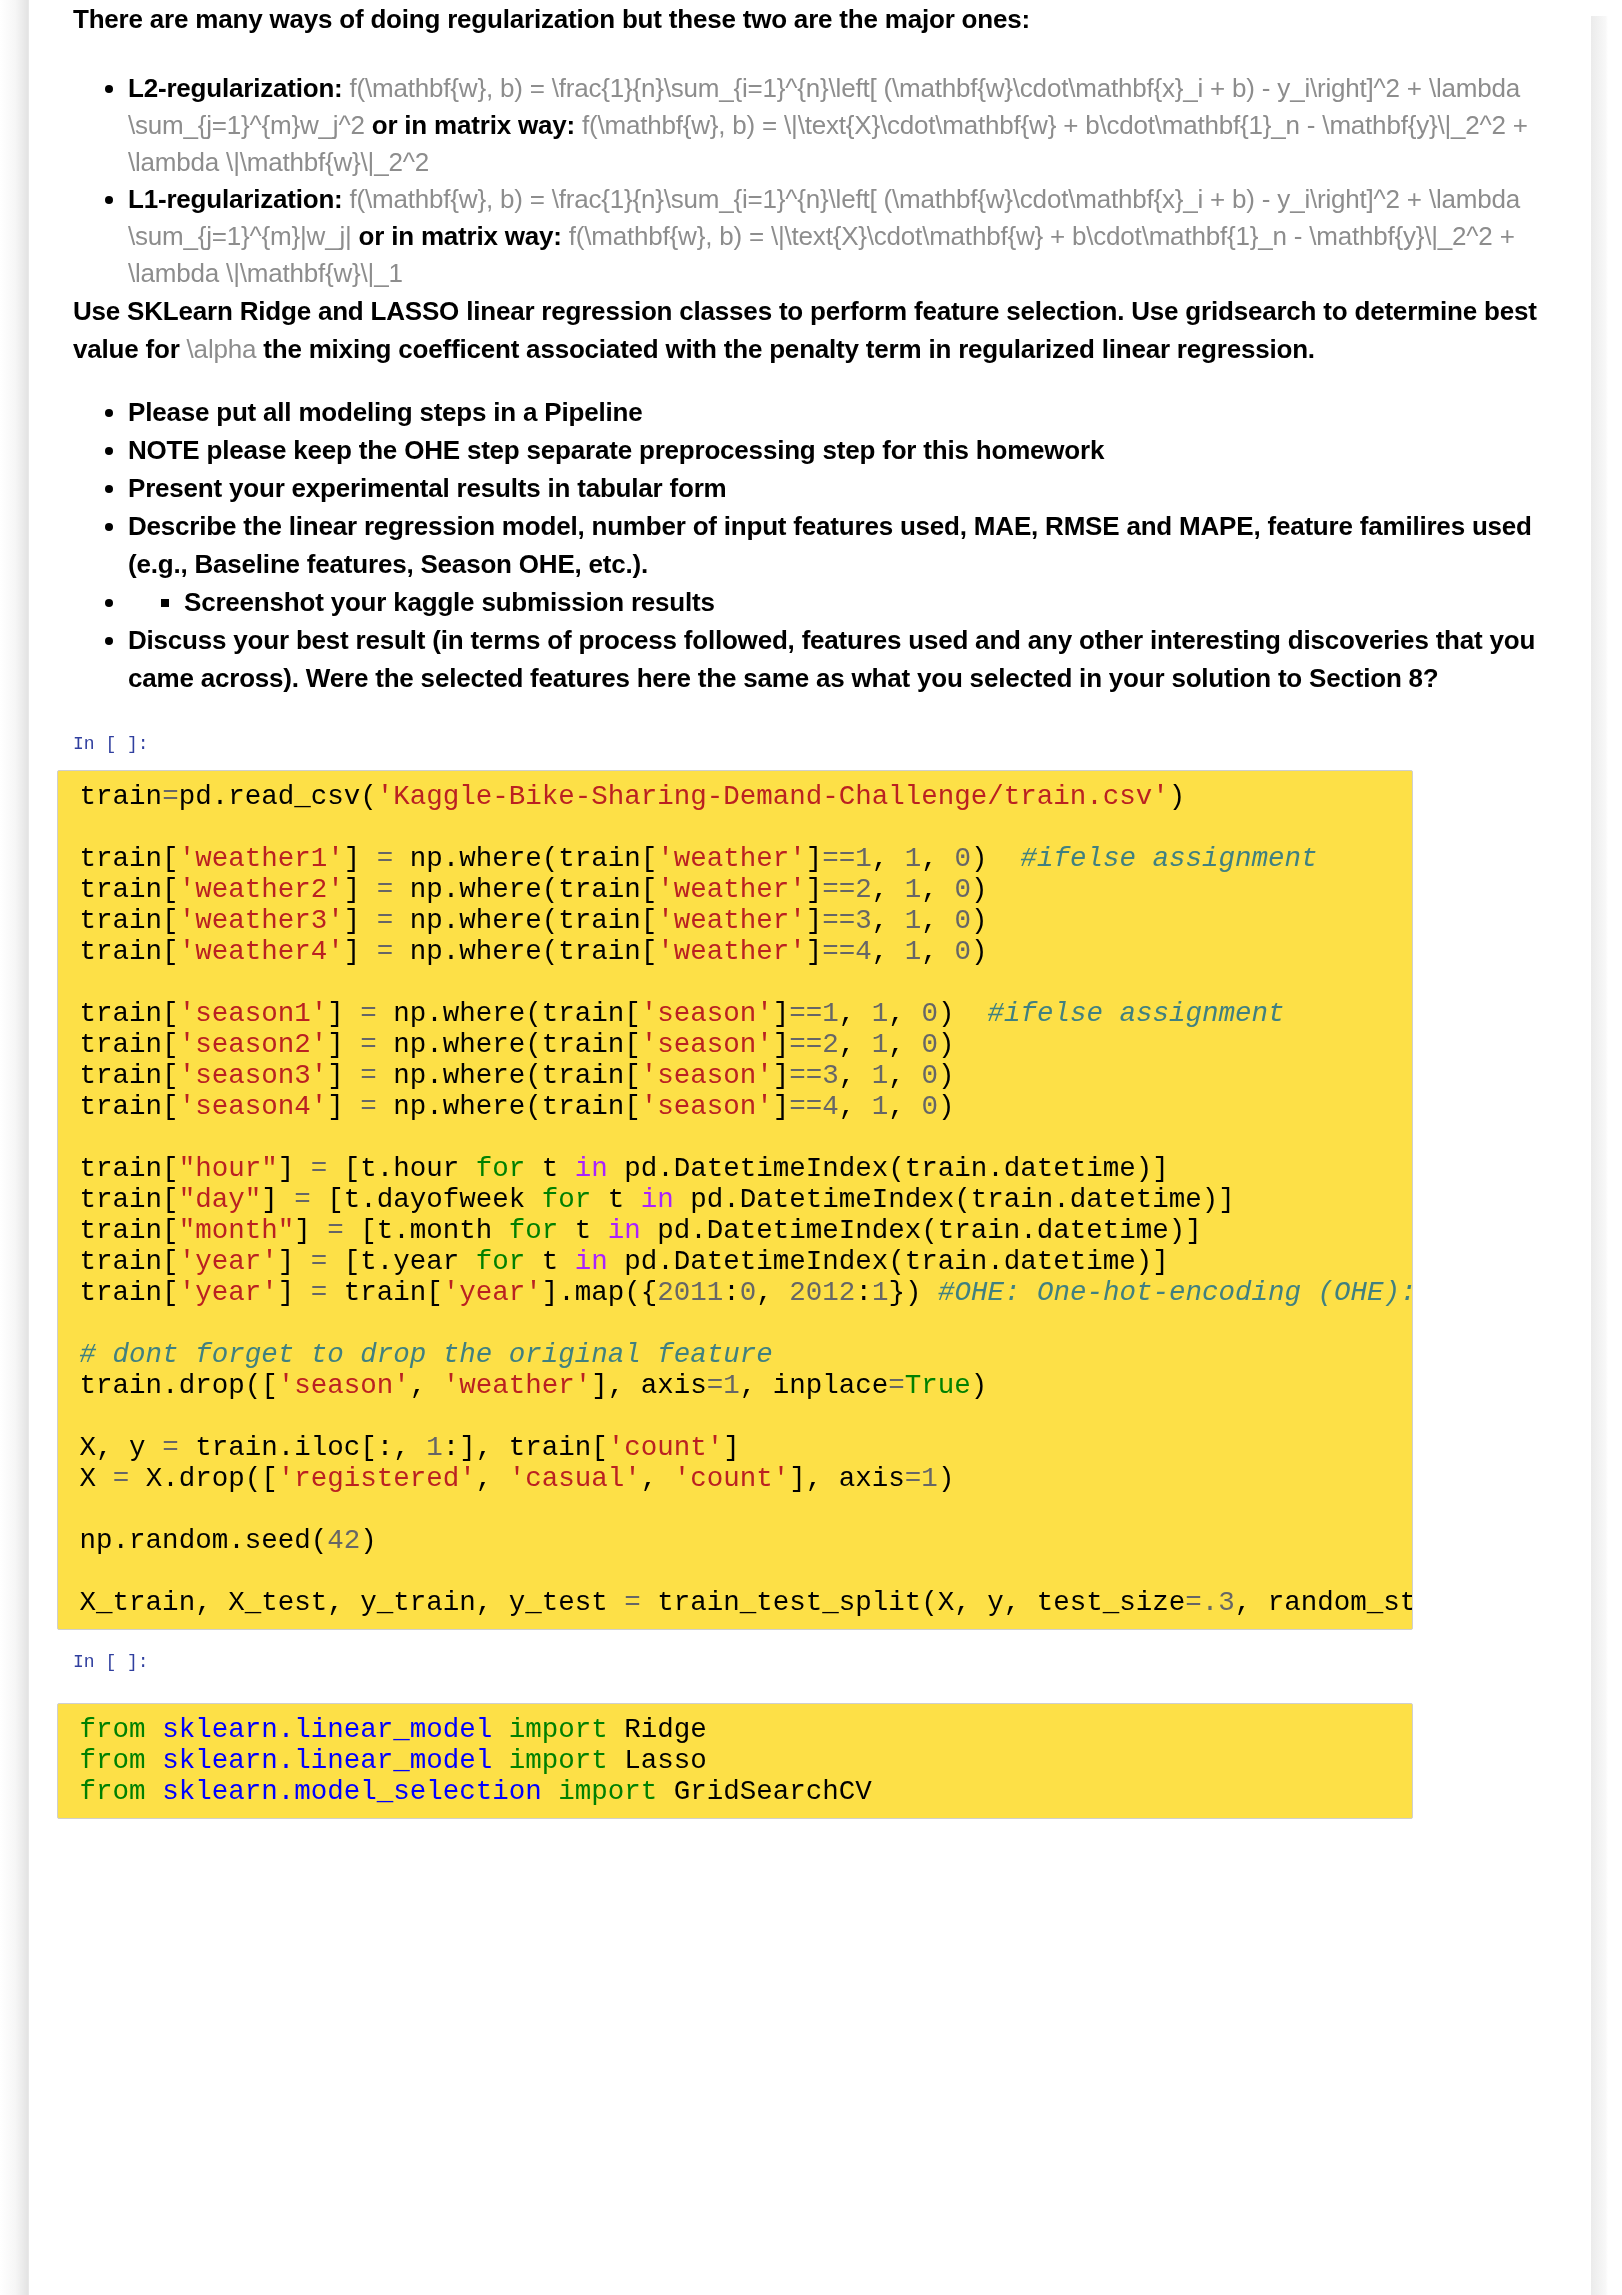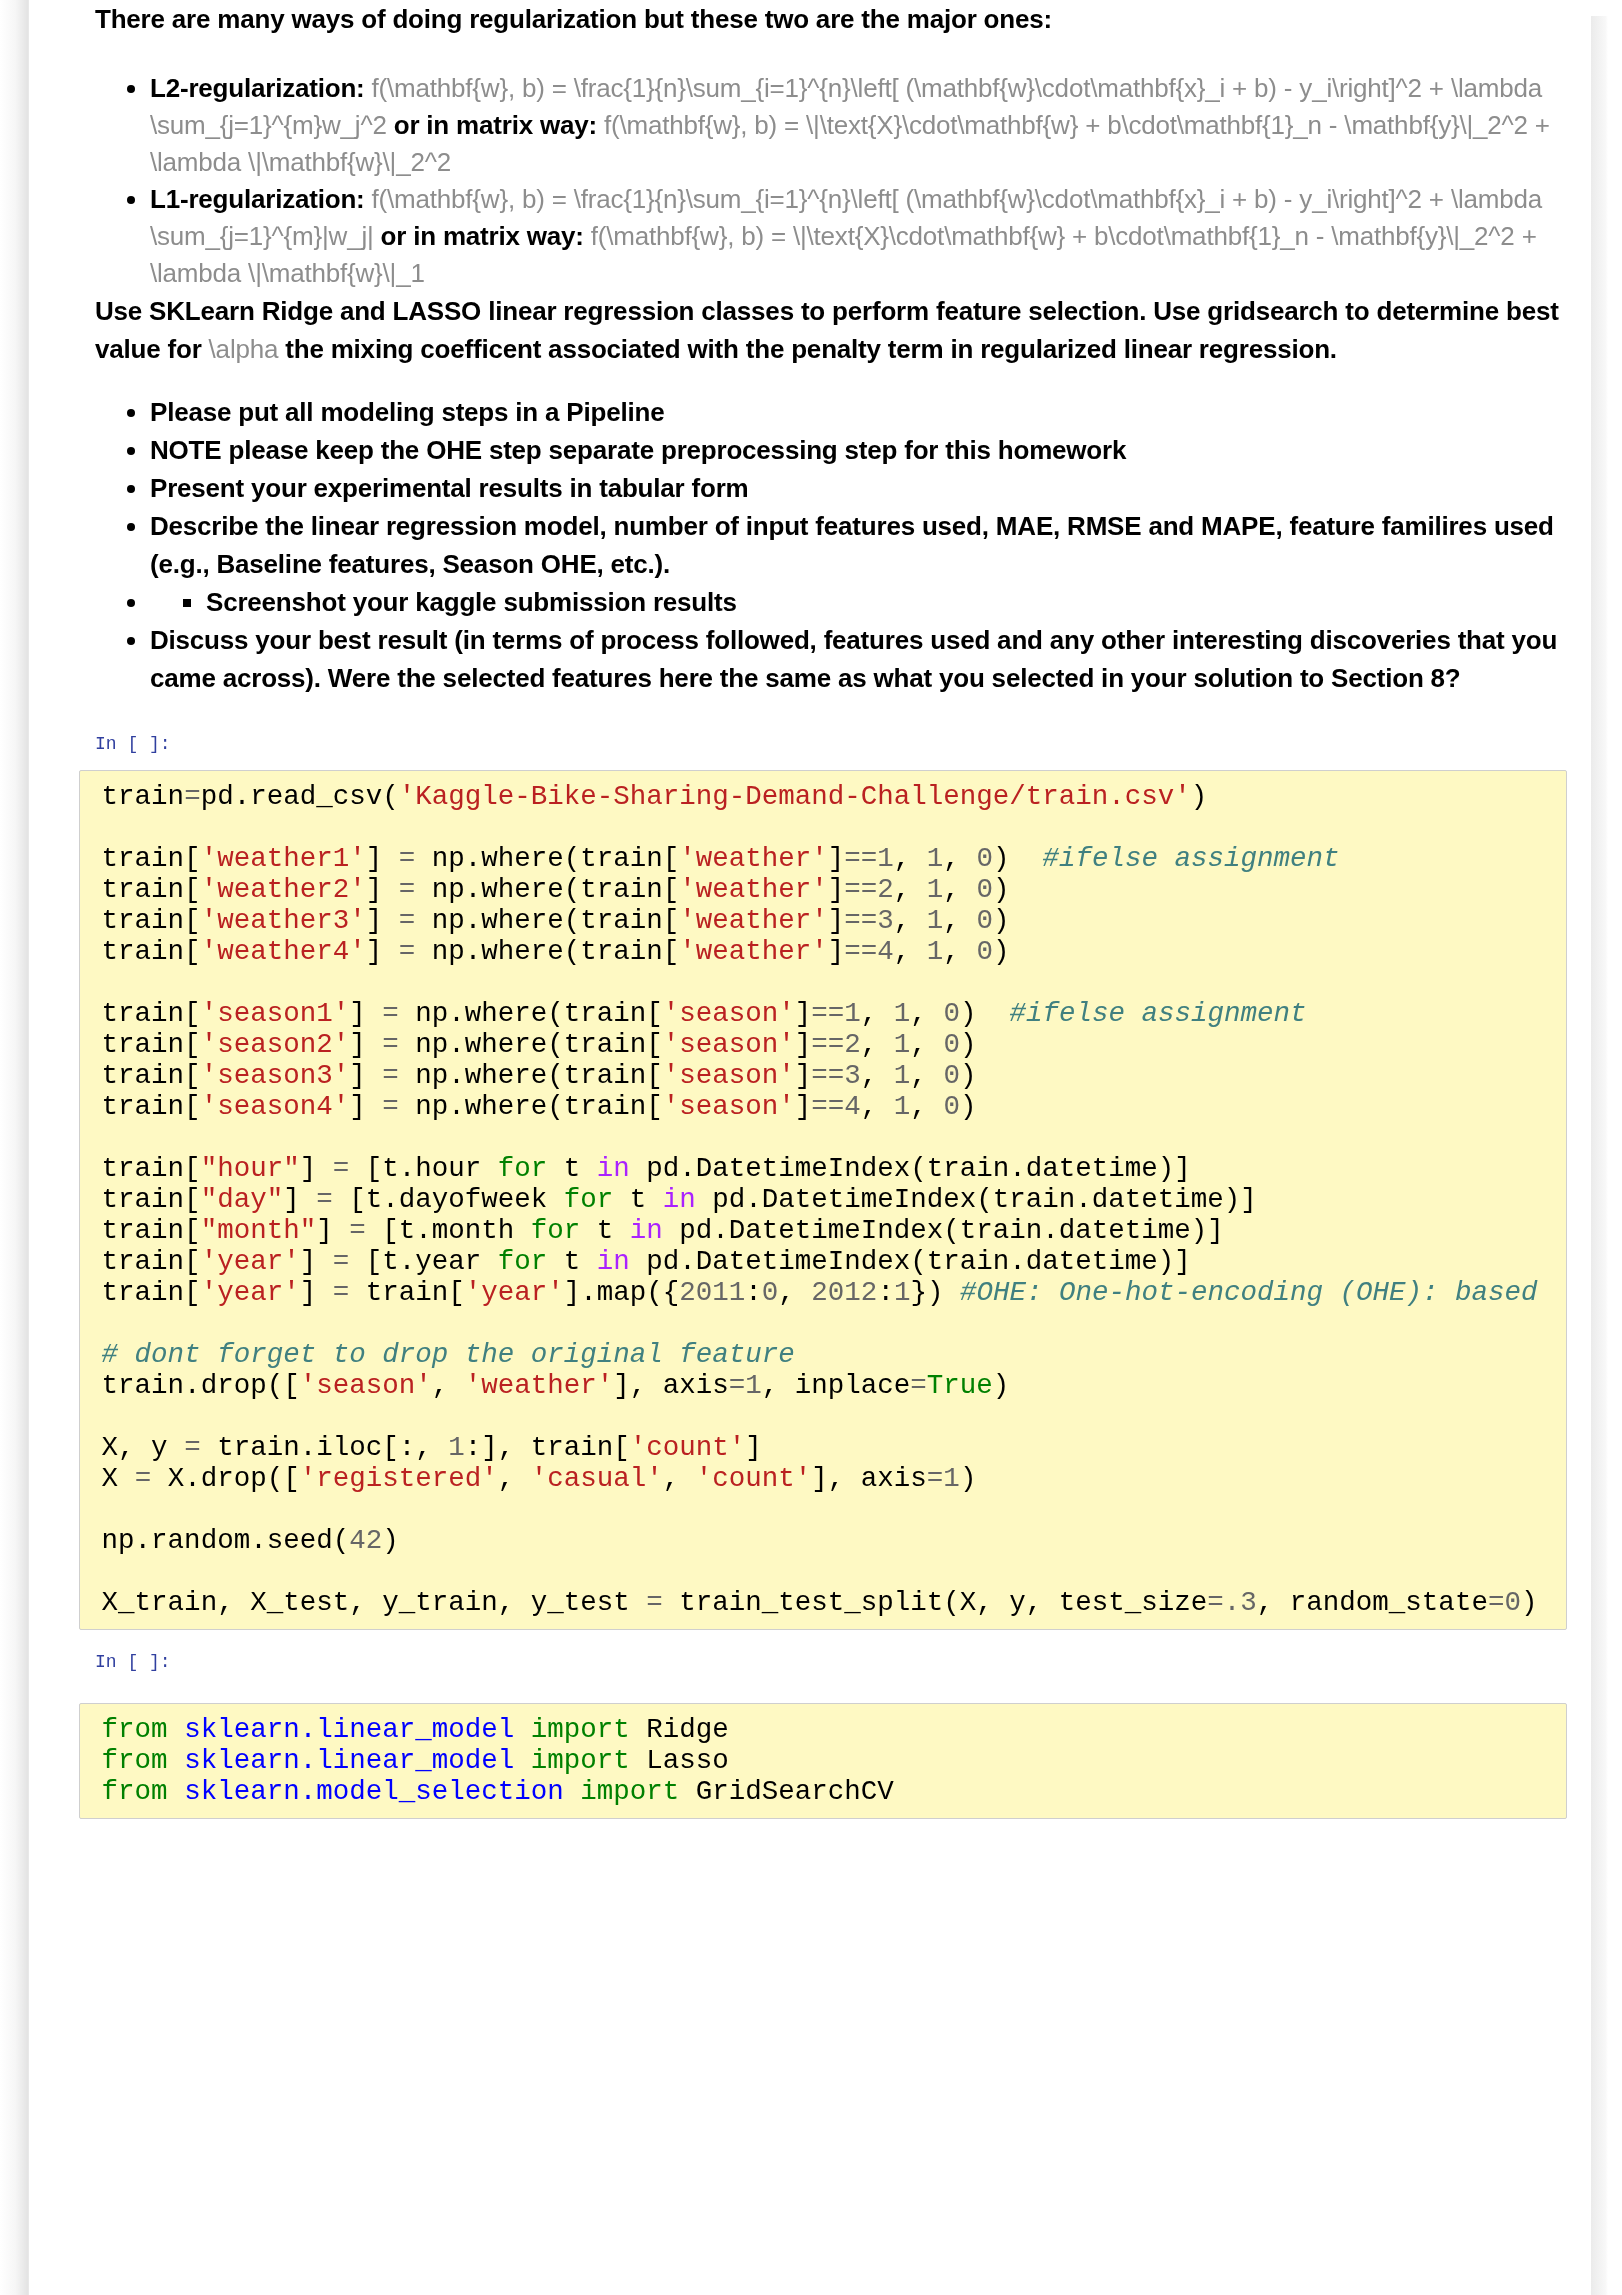--- a/index.html
+++ b/index.html
@@ -10,21 +10,21 @@
   .edge-left{
     position:absolute;left:0;top:0;bottom:0;width:27.5px;
     background:linear-gradient(90deg,#ffffff 0%,#f6f6f6 55%,#e3e3e3 100%);
     border-right:0.7px solid #e8e8e8;
   }
   .edge-right{
     position:absolute;right:14.4px;top:15.7px;bottom:0;width:17px;
     background:linear-gradient(90deg,#ebebeb 0%,#f8f8f8 85%,#ffffff 100%);
   }
   .content{
-    position:absolute;left:95px;top:0;width:1472px;
+    position:absolute;left:73px;top:0;width:1472px;
     display:flex;flex-direction:column;align-items:stretch;
   }
   
   .md{font-size:26px;line-height:38px;font-weight:700;color:#000;letter-spacing:-0.2px;}
   .t-b{color:#000000;font-weight:700;}
   .t-g{color:#8d8d8d;font-weight:400;}
   p.md{margin:0;}
   .intro{margin-top:11.8px;}
   ul.md{margin:0;padding-left:55px;}
   ul.reg-list{margin-top:32px;line-height:37px;}
@@ -41,22 +41,22 @@
   .h2-grid{margin-top:69px;}
   
   .prompt{
     font-family:"Liberation Mono","DejaVu Sans Mono",monospace;
     font-size:18px;line-height:37px;color:#303F9F;
   }
   .prompt1{margin-top:29px;}
   .prompt2{margin-top:14.4px;}
   
   .input-area{
-    margin-left:-16.4px;width:1488px;box-sizing:border-box;
-    background:#fef9c3;border:0.7px solid #cfcfcf;border-radius:2px;
+    margin-left:-16.4px;width:1356px;box-sizing:border-box;
+    background:#fde047;border:0.7px solid #cfcfcf;border-radius:2px;
     padding:10.5px 0 10.5px 22px;overflow:hidden;
   }
   .cell1{margin-top:6.5px;}
   .cell2{margin-top:22px;}
   pre.code{
     margin:0;font-family:"Liberation Mono","DejaVu Sans Mono",monospace;
     font-size:27.5px;line-height:31px;color:#000;white-space:pre;
   }
   .cl{display:block;white-space:pre;height:31px;}
   .t-n{color:#000000;}

